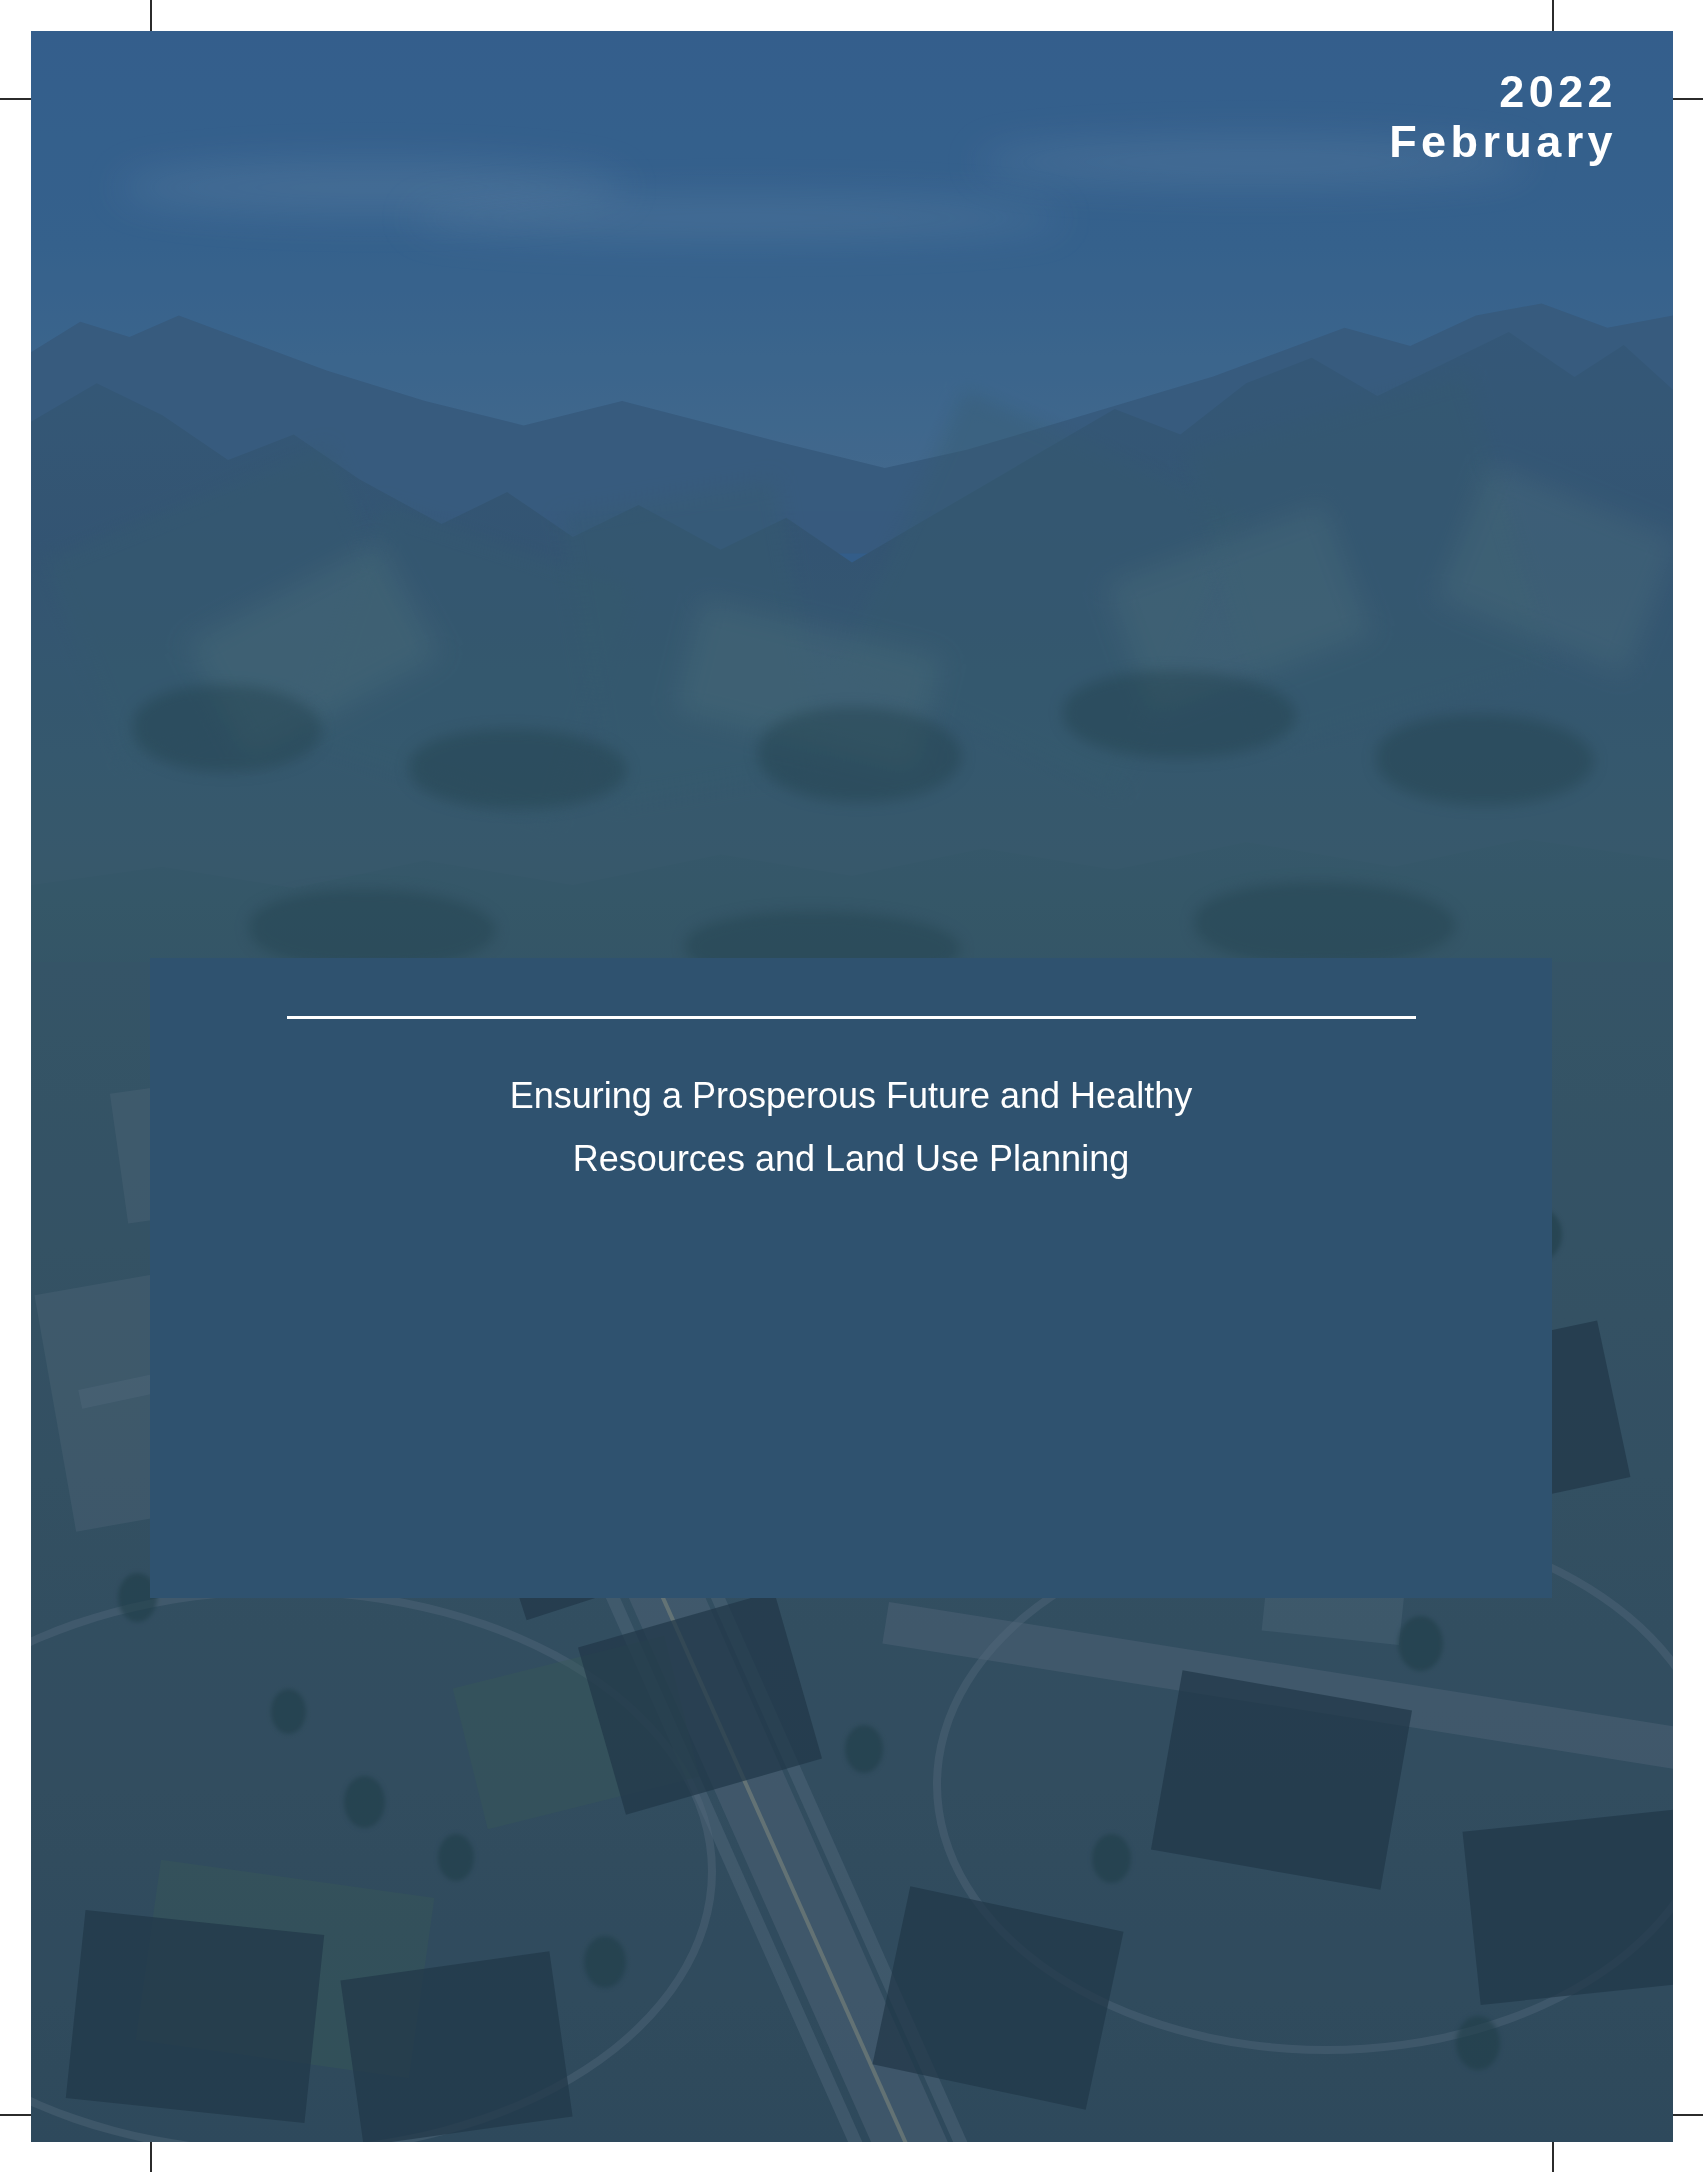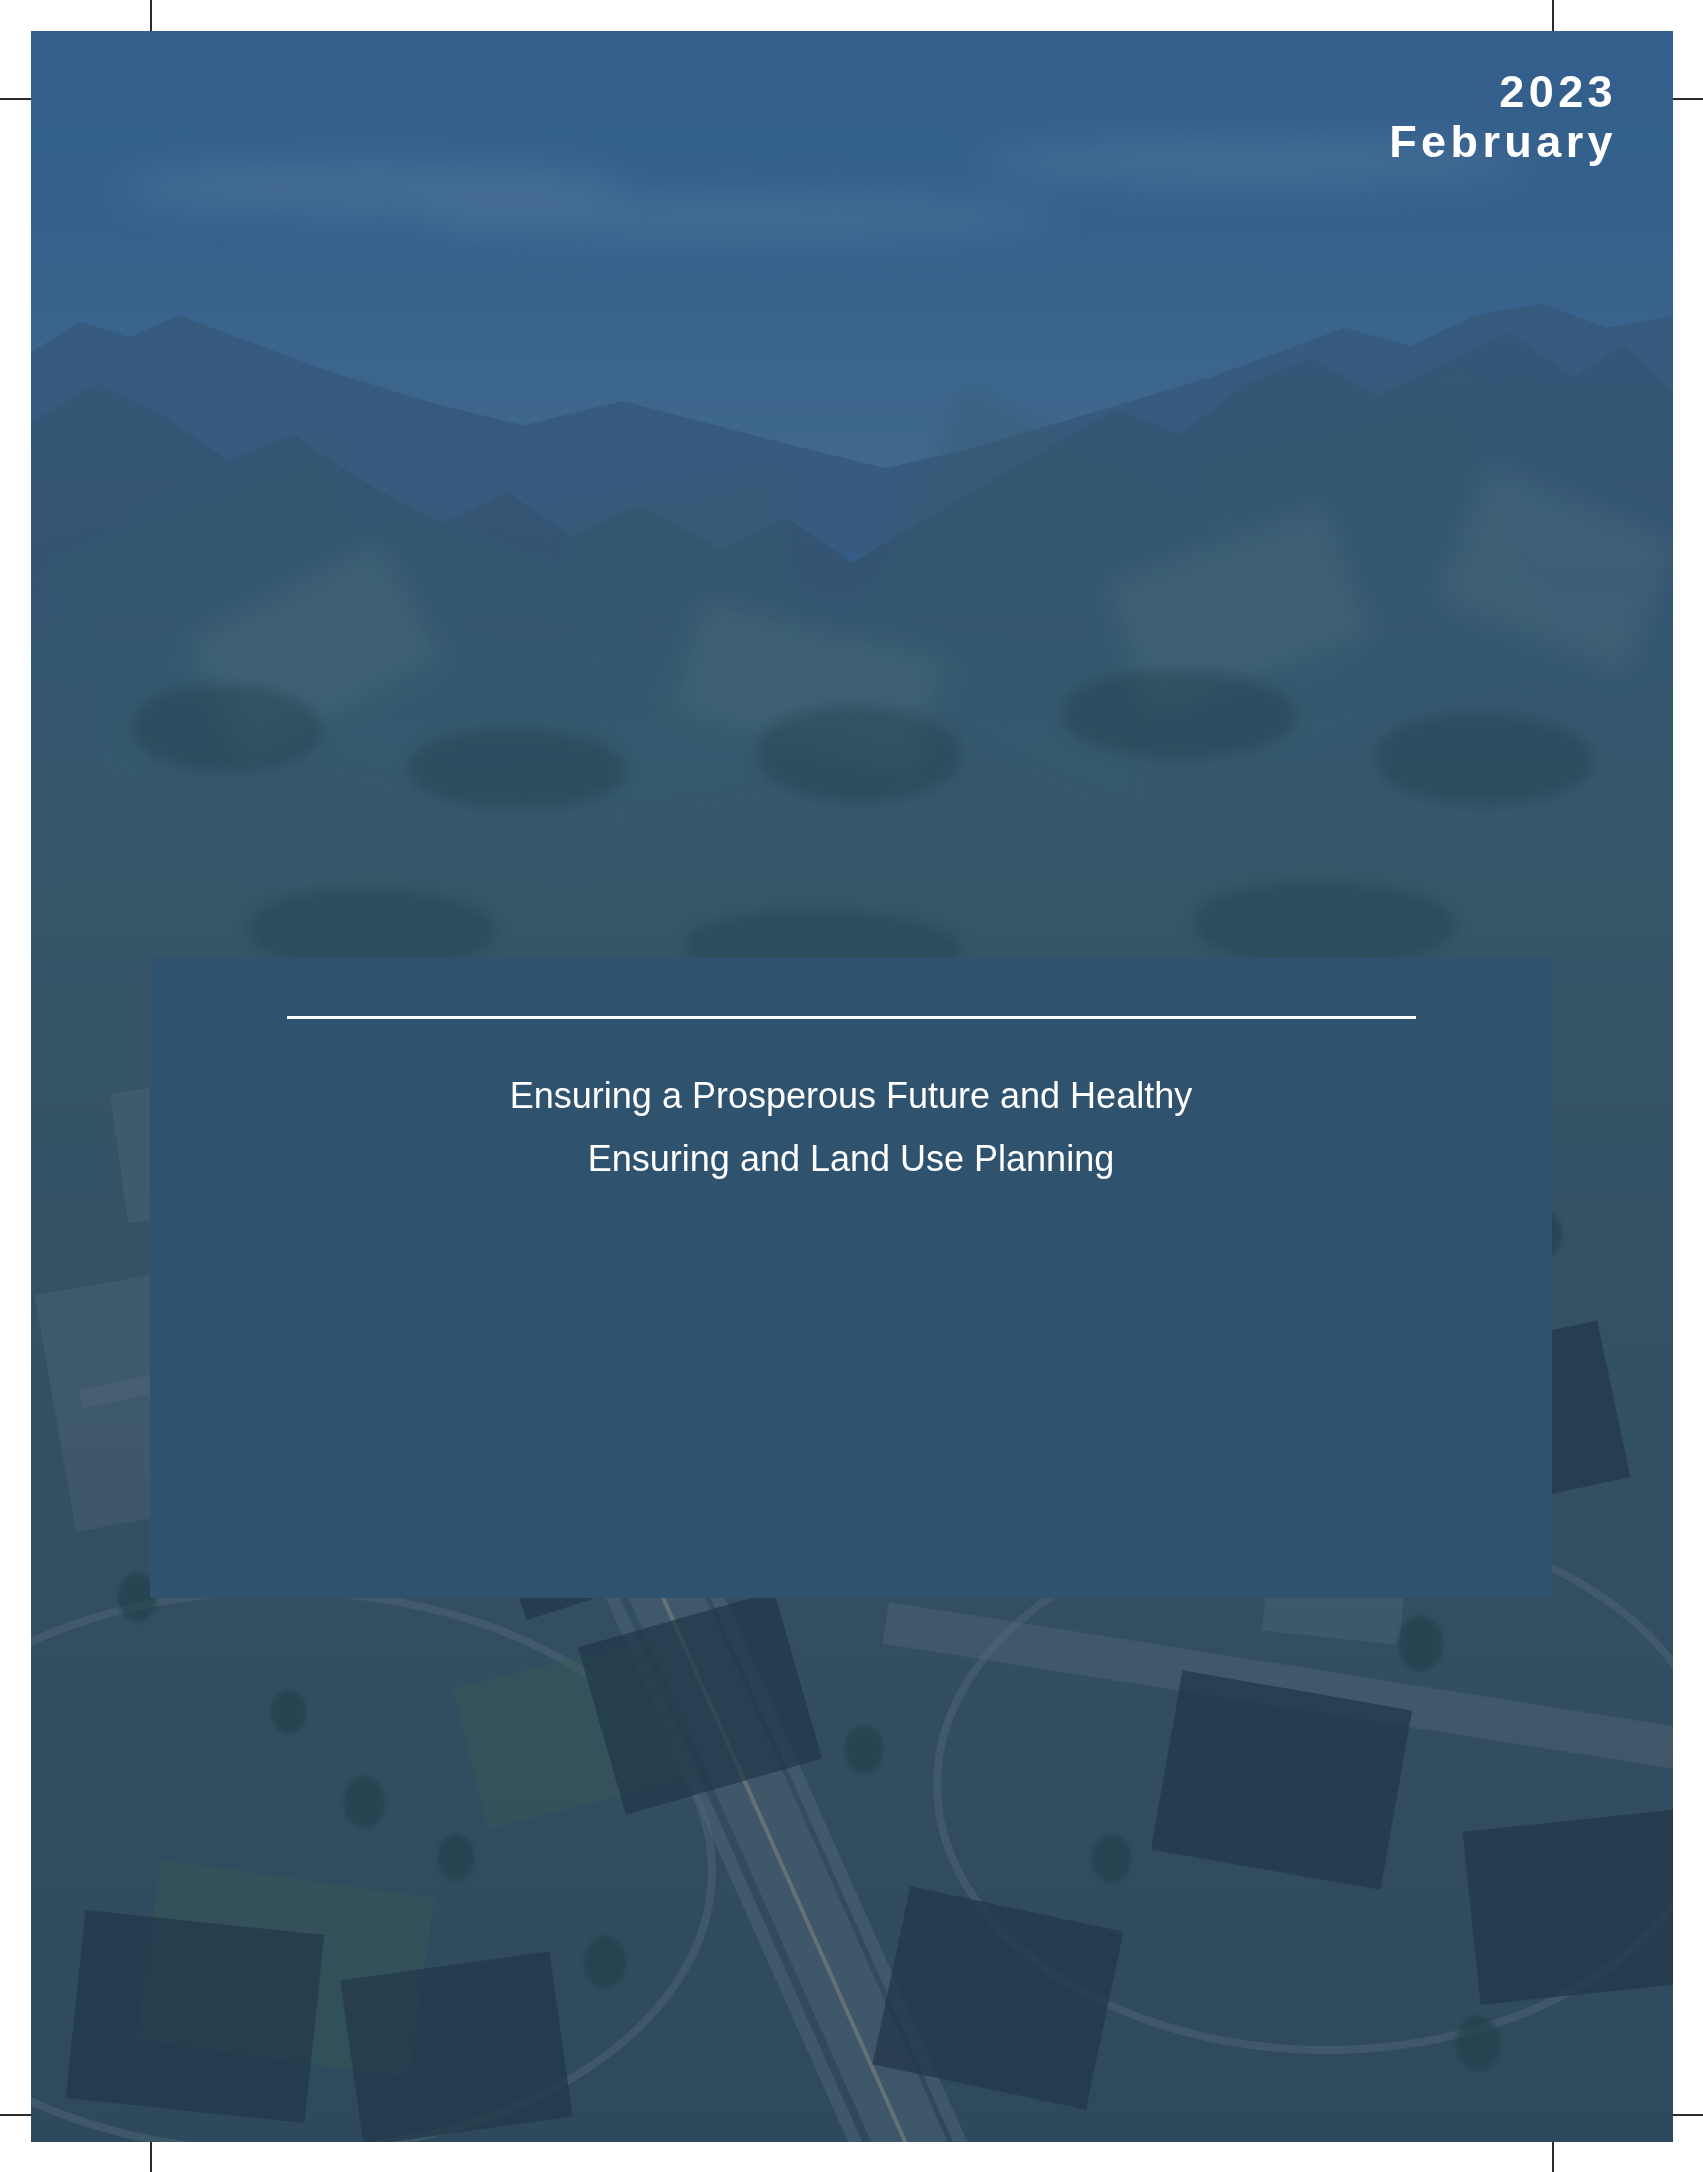--- a/index.html
+++ b/index.html
@@ -342,26 +342,26 @@
       <div class="tree" style="left:553px; top:974px; width:42px; height:52px;"></div>
       <div class="tree" style="left:1061px; top:872px; width:39px; height:49px;"></div>
       <div class="tree" style="left:1425px; top:1054px; width:44px; height:54px;"></div>
       <div class="tree" style="left:814px; top:763px; width:38px; height:48px;"></div>
     </div>
 
     <div class="photo-tint"></div>
   </div>
 
   <div class="date-block">
-    <span class="date-line">2023</span>
+    <span class="date-line">2022</span>
     <span class="date-line">February</span>
   </div>
 
   <div class="title-panel">
     <div class="divider"></div>
     <p class="tagline">
       <span class="tag-line">Ensuring a Prosperous Future and Healthy</span>
-      <span class="tag-line">Ensuring and Land Use Planning</span>
+      <span class="tag-line">Resources and Land Use Planning</span>
     </p>
   </div>
 
 </div>
 
 
 </body></html>

